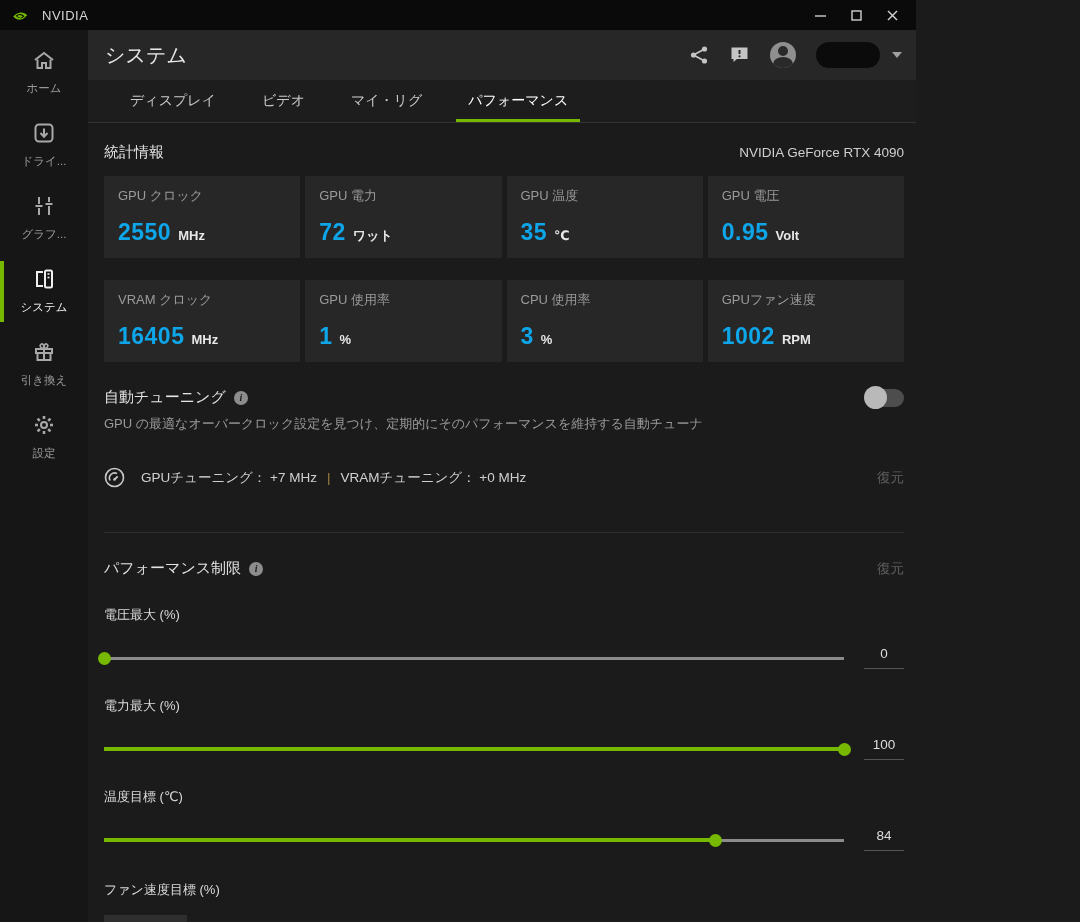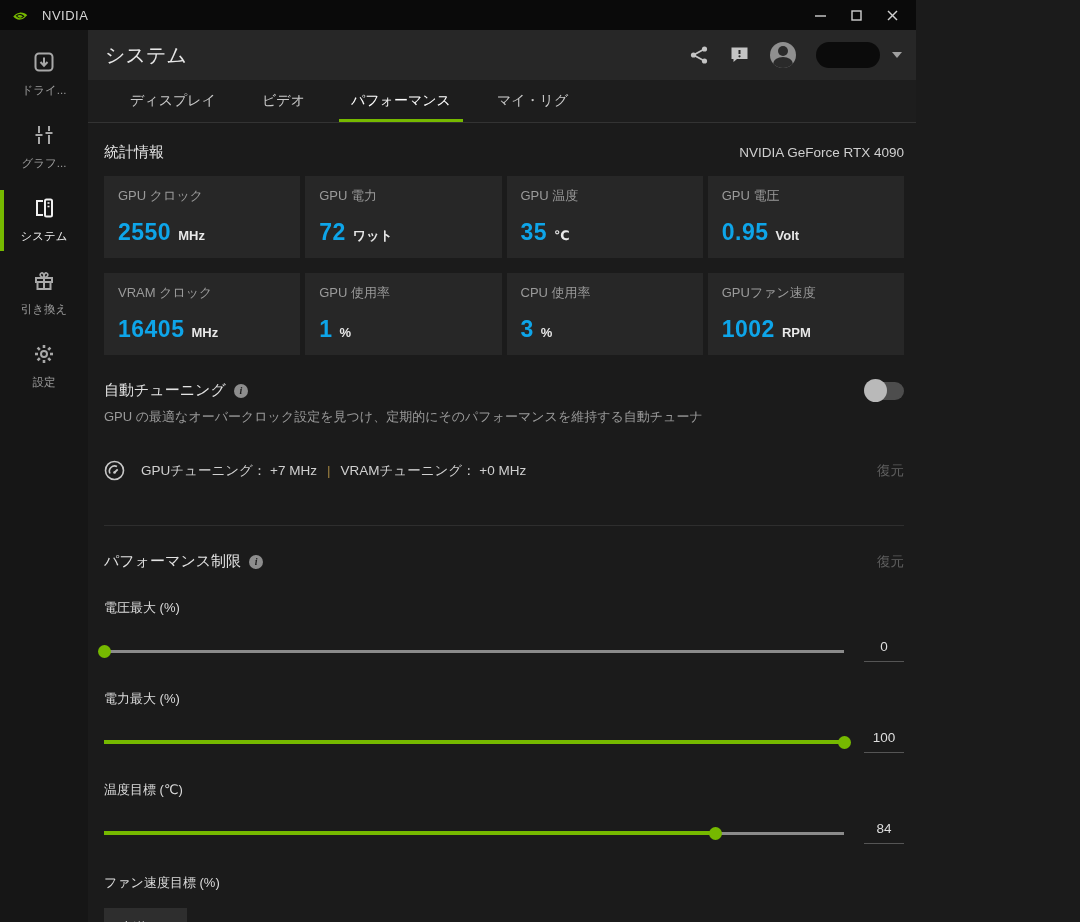--- a/index.html
+++ b/index.html
@@ -53,21 +53,21 @@
     color:#c9c9c9; position:relative; cursor:pointer; }
   .tab.active { color:#ffffff; }
   .tab.active::after { content:""; position:absolute; left:0; right:0; bottom:0; height:3px; background:#76b900; }
 
   
   .content { flex:1; padding:14px 12px 16px 16px; overflow:hidden; }
   .stats-head { display:flex; align-items:center; justify-content:space-between; margin:6px 0 14px 0; }
   .section-title { font-size:15px; color:#e3e3e3; display:flex; align-items:center; gap:8px; }
   .gpu-name { font-size:13.5px; color:#cfcfcf; }
 
-  .cards { display:grid; grid-template-columns:repeat(4,1fr); gap:15px 5px; }
+  .cards { display:grid; grid-template-columns:repeat(4,1fr); gap:22px 5px; }
   .card { background:#272727; height:82px; padding:11px 14px 12px 14px; display:flex;
     flex-direction:column; justify-content:space-between; }
   .card-label { font-size:13px; color:#9a9a9a; }
   .card-value { display:flex; align-items:baseline; gap:7px; }
   .card-num { font-size:23px; font-weight:bold; color:#0ea5e9; letter-spacing:.5px; }
   .card-unit { font-size:13px; font-weight:bold; color:#e8e8e8; }
 
   .info-icon { width:14px; height:14px; border-radius:50%; background:#8d8d8d; color:#1b1b1b;
     font-size:10px; font-weight:bold; display:inline-flex; align-items:center; justify-content:center;
     font-family:"Liberation Serif","DejaVu Serif",serif; font-style:italic; }
@@ -133,20 +133,29 @@
             <line x1="1" y1="1" x2="10" y2="10" stroke-width="1.4"></line>
             <line x1="10" y1="1" x2="1" y2="10" stroke-width="1.4"></line>
           </svg>
       </div>
     </div>
   </div>
 
   <div class="app">
 
     <div class="sidebar">
+      <div class="side-item">
+        <span class="s-icon">
+          <svg width="22" height="20" viewBox="0 0 22 20">
+              <path d="M2 9 L11 2 L20 9" stroke-width="2" fill="none"></path>
+              <path d="M4.5 8.5 V17 H9 V12 H13 V17 H17.5 V8.5" stroke-width="2" fill="none"></path>
+            </svg>
+        </span>
+        <span class="s-label">ホーム</span>
+      </div>
       <div class="side-item">
         <span class="s-icon">
           <svg width="22" height="22" viewBox="0 0 22 22">
               <rect x="2.5" y="2.5" width="17" height="17" rx="3.5" stroke-width="2" fill="none"></rect>
               <line x1="11" y1="6.5" x2="11" y2="14" stroke-width="2"></line>
               <path d="M7.5 11 L11 14.8 L14.5 11" stroke-width="2" fill="none"></path>
             </svg>
         </span>
         <span class="s-label">ドライ...</span>
       </div>
@@ -231,25 +240,25 @@
         </div>
       </div>
 
       <div class="tabbar">
         <div class="tab">
             <span>ディスプレイ</span>
           </div>
         <div class="tab">
             <span>ビデオ</span>
           </div>
+        <div class="tab">
+            <span>マイ・リグ</span>
+          </div>
         <div class="tab active">
             <span>パフォーマンス</span>
-          </div>
-        <div class="tab">
-            <span>マイ・リグ</span>
           </div>
       </div>
 
       <div class="content">
 
         <div class="stats-head">
           <span class="section-title">統計情報</span>
           <span class="gpu-name">NVIDIA GeForce RTX 4090</span>
         </div>
 

